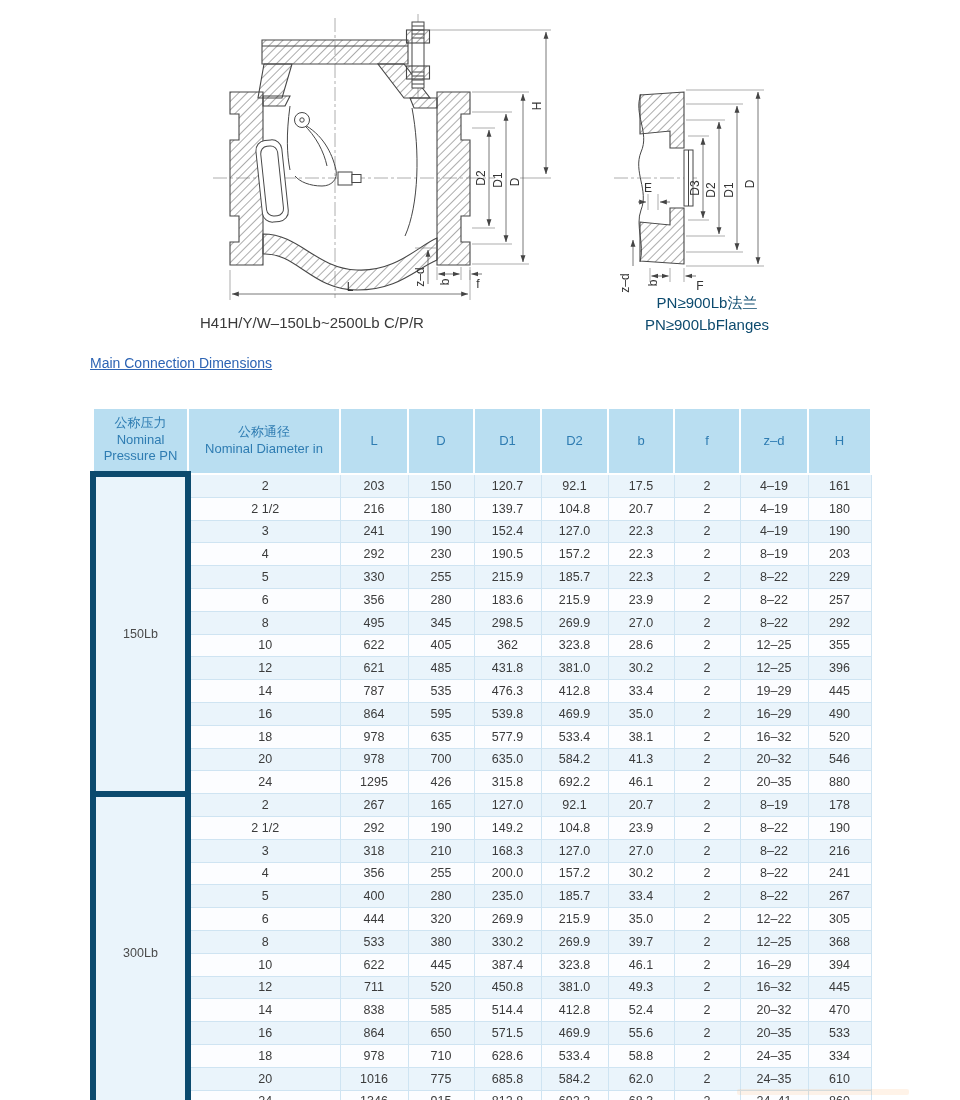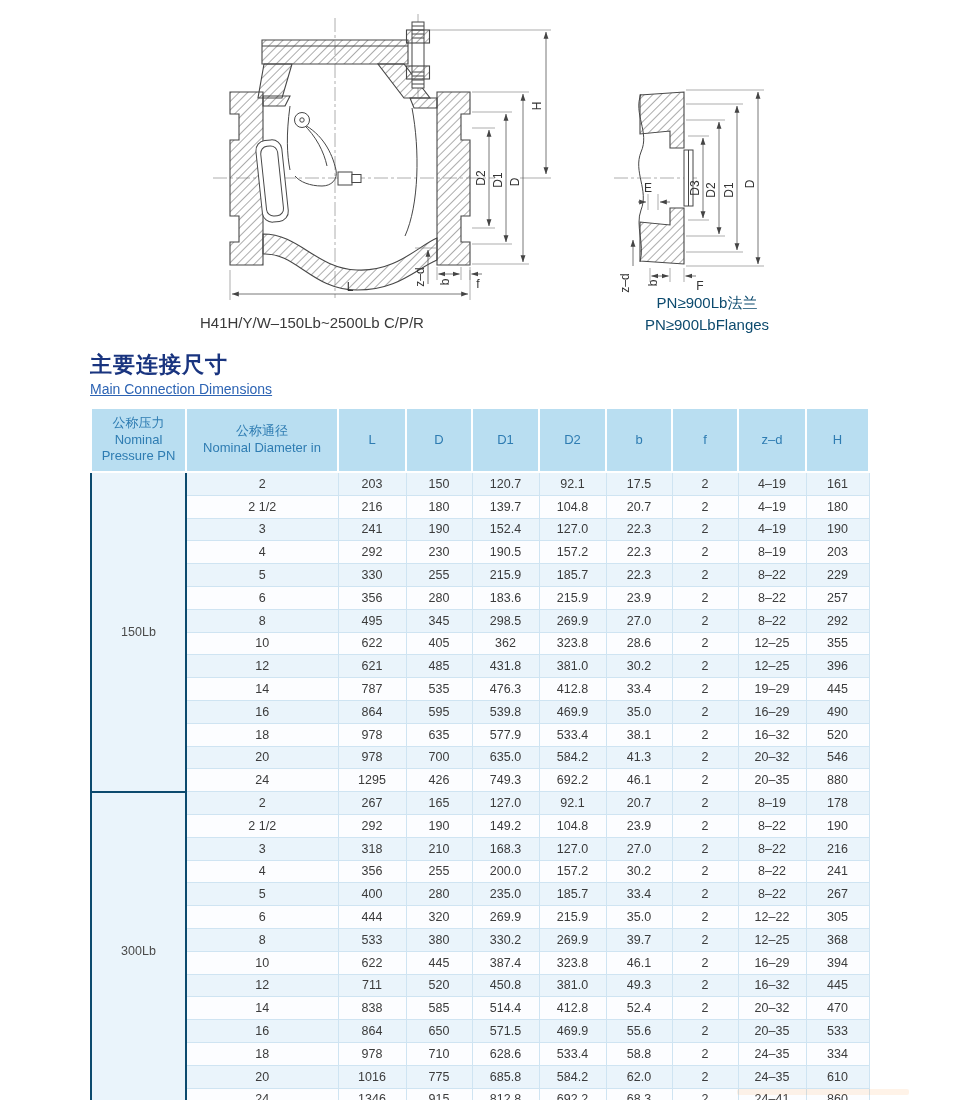--- a/index.html
+++ b/index.html
@@ -26,21 +26,21 @@
   .dlabel{font-size:12px;fill:#333;font-family:"Liberation Sans",sans-serif;}
   
   .tbl-wrap{position:absolute;left:90px;top:407px;}
   table.dims{border-collapse:collapse;table-layout:fixed;width:778px;}
   table.dims thead th{background:#b9def1;color:#2e7cb2;font-weight:normal;
       border:2px solid #fff;height:62px;font-size:13px;line-height:1.3;padding:0 2px;}
   table.dims tbody td{border:1px solid #cfe4f2;text-align:center;color:#3b3b3b;
       height:21.8px;padding:0;font-size:12.5px;}
   table.dims tbody tr:nth-child(odd) td{background:#eaf4fb;}
   table.dims tbody tr:nth-child(even) td{background:#fcfdff;}
-  table.dims tbody td.group-cell{background:#c9e7f7;color:#4a4a4a;border:2px solid #0c4a6e;}
+  table.dims tbody td.group-cell{background:#c9e7f7;color:#4a4a4a;border:6px solid #0c4a6e;}
   .watermark{position:absolute;left:737px;top:1089px;width:172px;height:6px;
       background:rgba(255,170,90,.14);border-radius:2px;}
 </style>
 </head>
 <body>
 
 <div class="page">
 
   <svg class="valve-svg" width="370" height="300" viewBox="200 8 370 300">
     <defs>
@@ -152,21 +152,20 @@
     </g>
   </svg>
 
   <div class="valve-caption">H41H/Y/W–150Lb~2500Lb C/P/R</div>
   <div class="flange-caption">
     <div>PN≥900Lb法兰</div>
     <div>PN≥900LbFlanges</div>
   </div>
 
   <div class="title-block">
-    <div class="t-cn">主要连接尺寸</div>
     <div class="t-en">Main Connection Dimensions</div>
   </div>
 
   <div class="tbl-wrap">
     <table class="dims">
       <colgroup>
         <col style="width:95px">
           <col style="width:152px">
           <col style="width:68px">
         <col style="width:66px">
@@ -339,21 +338,21 @@
             <td>584.2</td>
             <td>41.3</td>
             <td>2</td>
             <td>20–32</td>
             <td>546</td>
           </tr>
           <tr>
             <td>24</td>
             <td>1295</td>
             <td>426</td>
-            <td>749.3</td>
+            <td>315.8</td>
             <td>692.2</td>
             <td>46.1</td>
             <td>2</td>
             <td>20–35</td>
             <td>880</td>
           </tr>
           <tr>
             <td rowspan="14" class="group-cell">300Lb</td>
             <td>2</td>
             <td>267</td>

